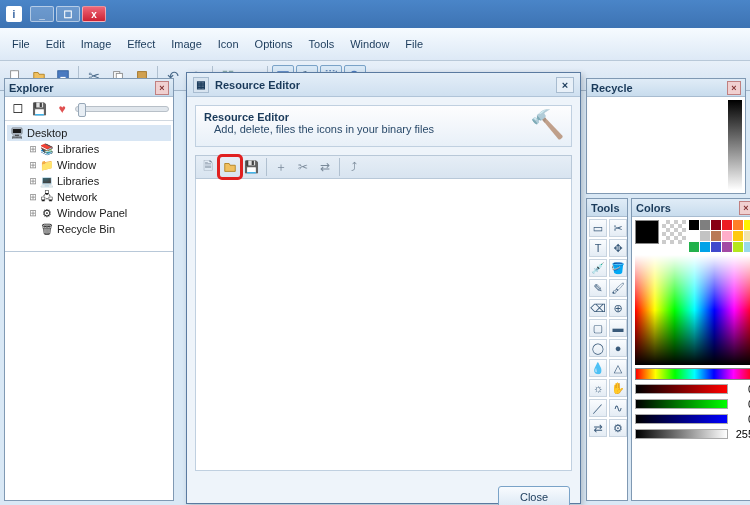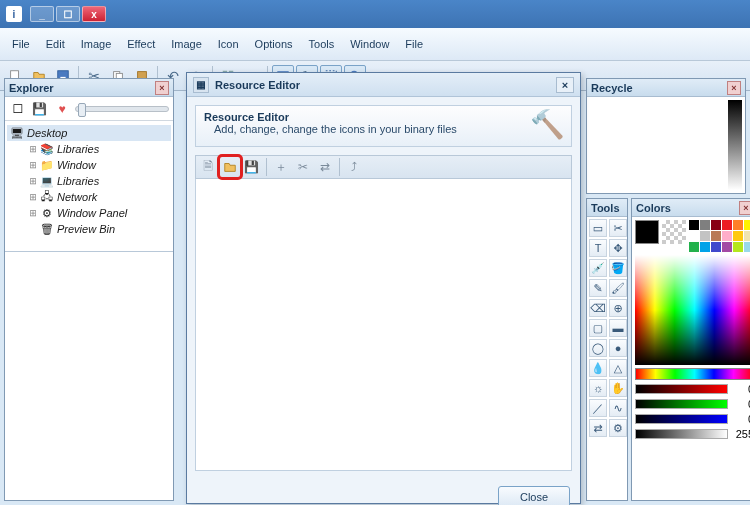--- a/index.html
+++ b/index.html
@@ -35,21 +35,21 @@
 .explorer .mini-toolbar { height:24px; display:flex; align-items:center; gap:4px; padding:2px 4px; border-bottom:1px solid #d0d8e0;}
 .minibtn { width:18px; height:18px; display:flex;align-items:center;justify-content:center;font-size:12px;}
 .slider { flex:1; height:6px; background:#e0e6ec; border:1px solid #b8c0c8; border-radius:3px; position:relative;}
 .slider .thumb { position:absolute; left:2px; top:-4px; width:8px; height:14px; background:#e8eef4; border:1px solid #98a8b8; border-radius:2px;}
 
 .tree { padding:4px 2px; color:#1a1a1a; height:130px; overflow:auto;}
 .tree-row { display:flex; align-items:center; height:16px; padding-left:2px;}
 .tree-row .exp { width:12px; text-align:center; color:#888; font-size:9px;}
 .tree-row .ticon { width:16px; display:flex;justify-content:center; font-size:11px;}
 .tree-row.sel { background:#d8e6f4;}
-.tree-row .lbl { padding-left:2px;font-style:italic;}
+.tree-row .lbl { padding-left:2px;}
 .tree .sub { padding-left:18px;}
 
 .explorer .lower { flex:1; border-top:1px solid #b8c8d8; background:#fff;}
 
 
 .center { flex:1; position:relative; }
 .dialog { position:absolute; left:8px; top:-6px; width:395px; height:432px; border:1px solid #5a7aa0; background:#eef4fa; box-shadow:2px 2px 6px rgba(0,0,0,.2);}
 .dialog .dtitle { height:24px; background: linear-gradient(#e4eef8,#cfe0f0); display:flex; align-items:center; padding:0 6px; border-bottom:1px solid #b0c4d8; color:#1a3a5a; font-weight:bold;}
 .dialog .dtitle .dicon { width:16px;height:16px;background:#d8e4f0;border:1px solid #a8bcd0;margin-right:6px;display:flex;align-items:center;justify-content:center;font-size:10px;}
 .dialog .dtitle .spacer{flex:1;}
@@ -241,38 +241,38 @@
             <span class="lbl">Network</span>
           </div>
         <div class="tree-row">
             <span class="exp">⊞</span>
             <span class="ticon">⚙</span>
             <span class="lbl">Window Panel</span>
           </div>
         <div class="tree-row">
             <span class="exp"> </span>
             <span class="ticon">🗑</span>
-            <span class="lbl">Preview Bin</span>
+            <span class="lbl">Recycle Bin</span>
           </div>
       </div>
     </div>
     <div class="lower"></div>
   </div>
 
   <div class="center">
     <div class="dialog">
       <div class="dtitle">
         <span class="dicon">▦</span>
         <span>Resource Editor</span>
         <span class="spacer"></span>
         <span class="dclose">×</span>
       </div>
       <div class="dheader">
         <div class="h1">Resource Editor</div>
-        <div class="h2">Add, change, change the icons in your binary files</div>
+        <div class="h2">Add, delete, files the icons in your binary files</div>
         <div class="hammer">🔨</div>
       </div>
       <div class="dtoolbar">
         <div class="dtbtn">🗎</div>
         <div class="dtbtn enabled highlight">
             <svg viewBox="0 0 16 16">
               <path d="M2 4h5l1 2h6v7H2z" fill="#f0c060" stroke="#b08020"></path>
             </svg>
           </div>
         <div class="dtbtn">💾</div>

